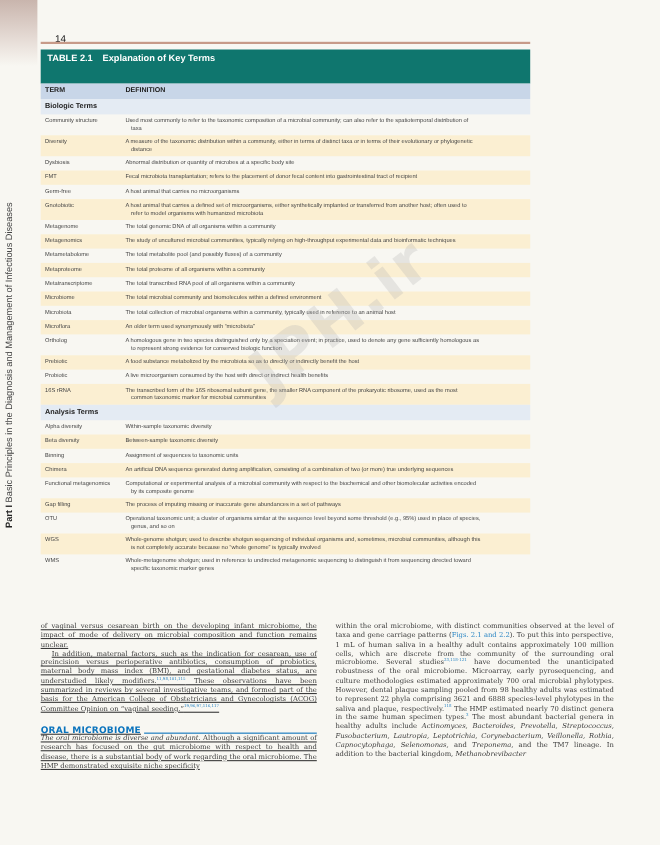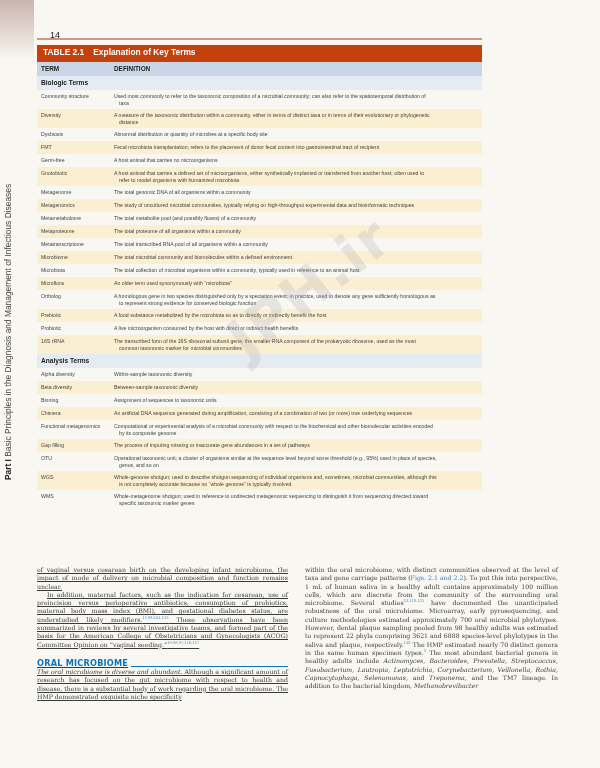--- a/index.html
+++ b/index.html
@@ -31,21 +31,21 @@
     width: 410px; white-space: nowrap;
     font-size: 8.4px; color: #444; line-height: 12px;
   }
   .side-running-head .part { font-weight: bold; color: #222; }
 
   .table-wrap {
     position: absolute; left: 37px; top: 45px; width: 445px;
     font-size: 5.2px; color: #444;
   }
   .table-title {
-    background: #c2410c; color: #fff; height: 17px; line-height: 15px;
+    background: #0f766e; color: #fff; height: 31px; line-height: 15px;
     font-size: 8.4px; font-weight: bold; padding-left: 6px;
   }
   .table-title .num { margin-right: 9px; }
   .col-header {
     display: flex; background: #c8d6e8; height: 14px; line-height: 14px;
     font-weight: bold; font-size: 6.4px; color: #222;
   }
   .col-header .c1 { width: 73px; padding-left: 4px; }
   .section-header {
     background: #e4ebf3; height: 14px; line-height: 14px;

